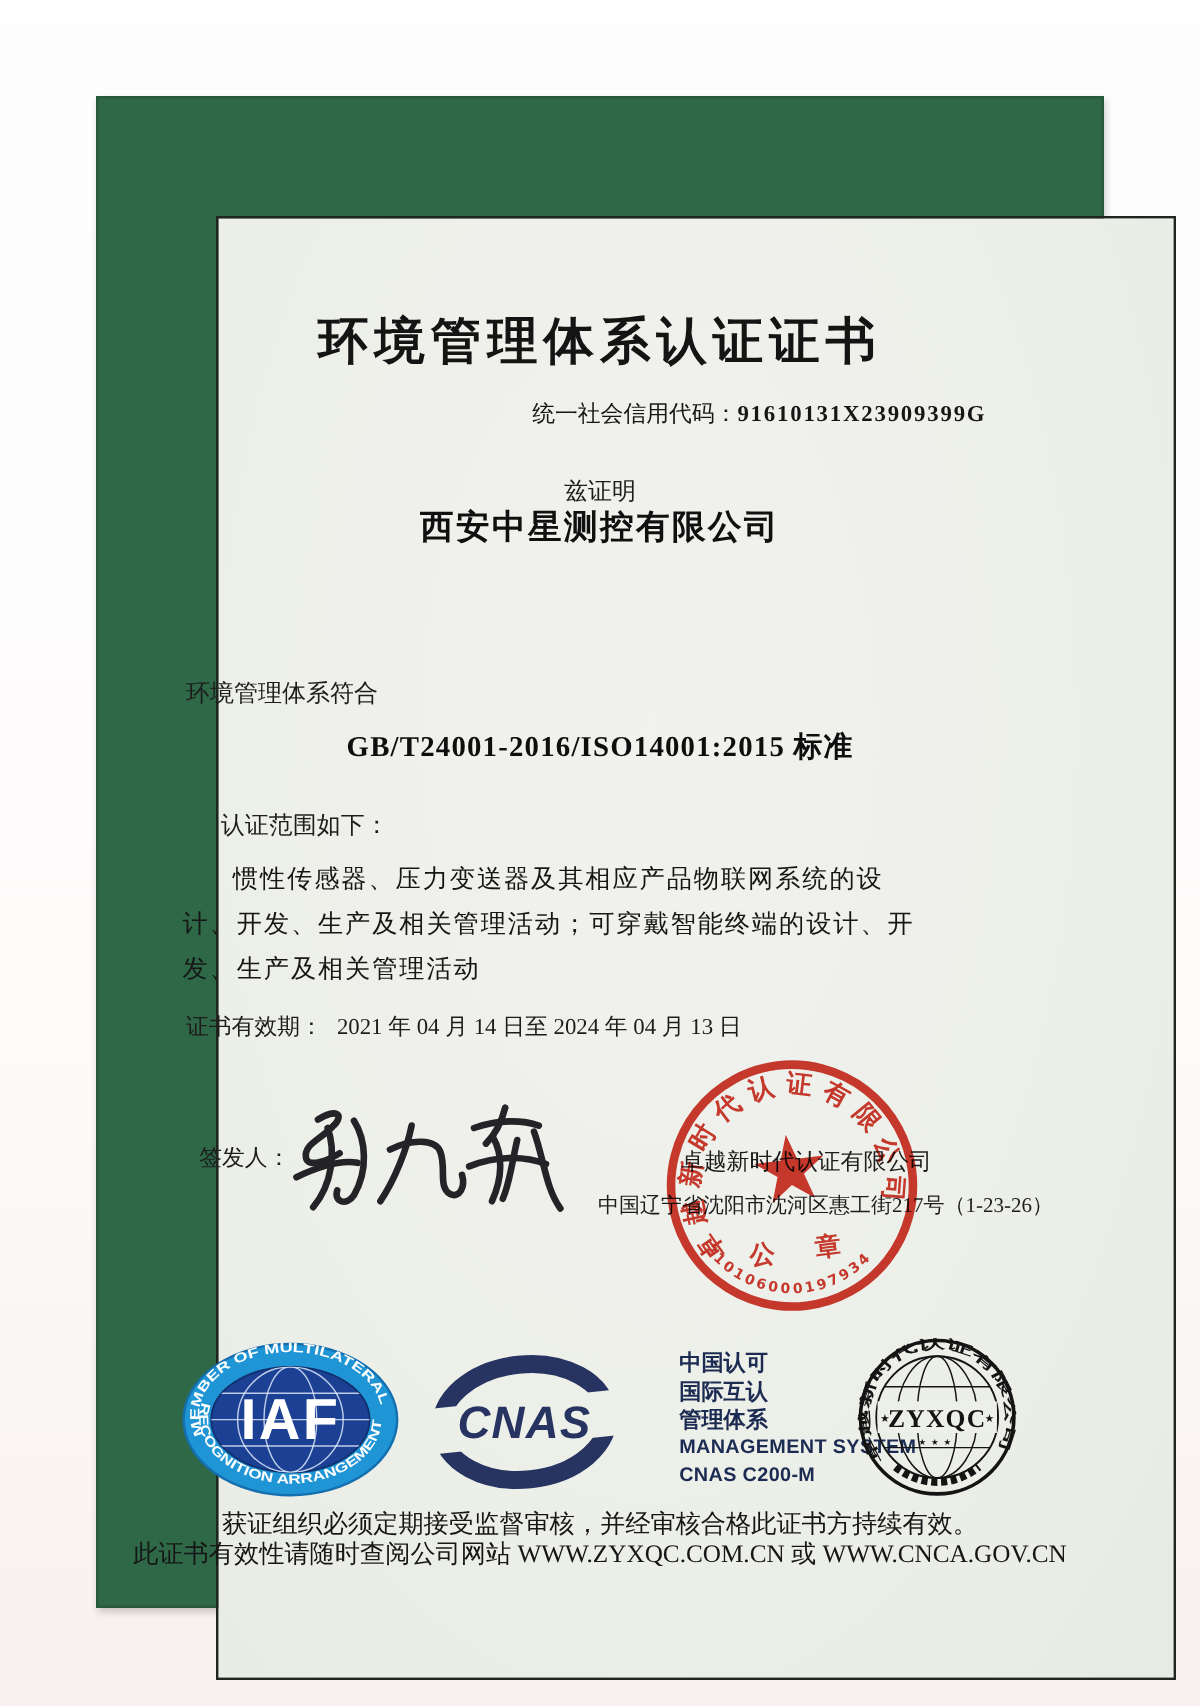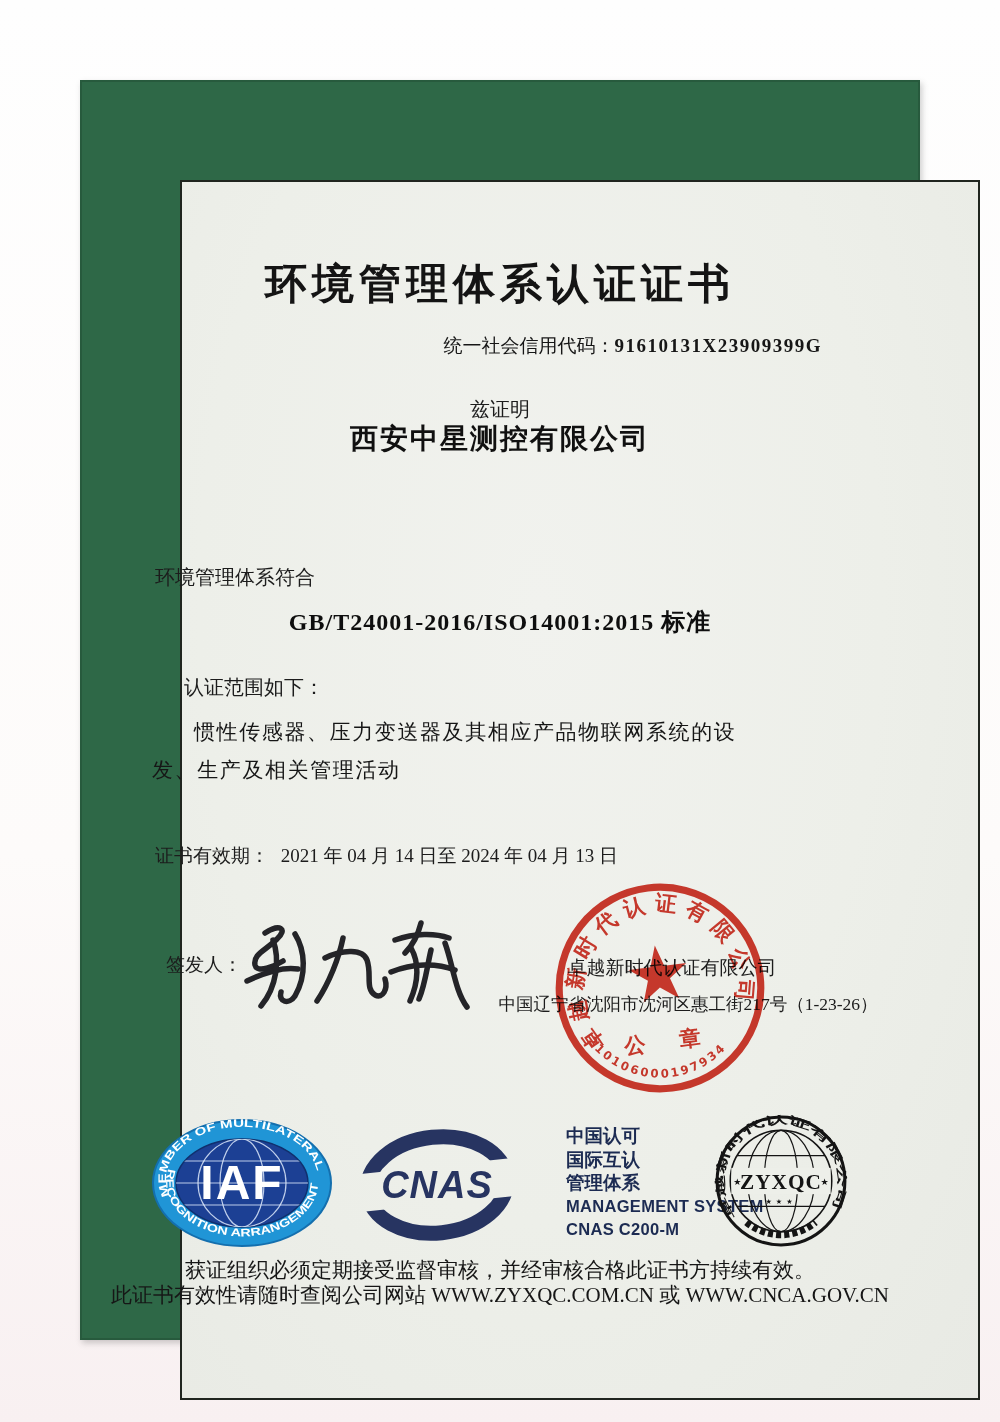--- a/index.html
+++ b/index.html
@@ -86,20 +86,21 @@
   <div class="abs certify">兹证明</div>
   <div class="abs company">西安中星测控有限公司</div>
 
 
   <div class="abs conform">环境管理体系符合</div>
   <div class="abs standard">GB/T24001-2016/ISO14001:2015 标准</div>
   <div class="abs scopelbl">认证范围如下：</div>
 
   <div class="abs scope">
     <div class="scope-line">惯性传感器、压力变送器及其相应产品物联网系统的设</div>
+    <div class="scope-line">计、开发、生产及相关管理活动；可穿戴智能终端的设计、开</div>
     <div class="scope-line">发、生产及相关管理活动</div>
   </div>
 
   <div class="abs kvrow validity">
     <span class="k">证书有效期：</span>
     <span>2021 年 04 月 14 日至 2024 年 04 月 13 日</span>
   </div>
 
   <div class="abs issuer-label">签发人：</div>
 

